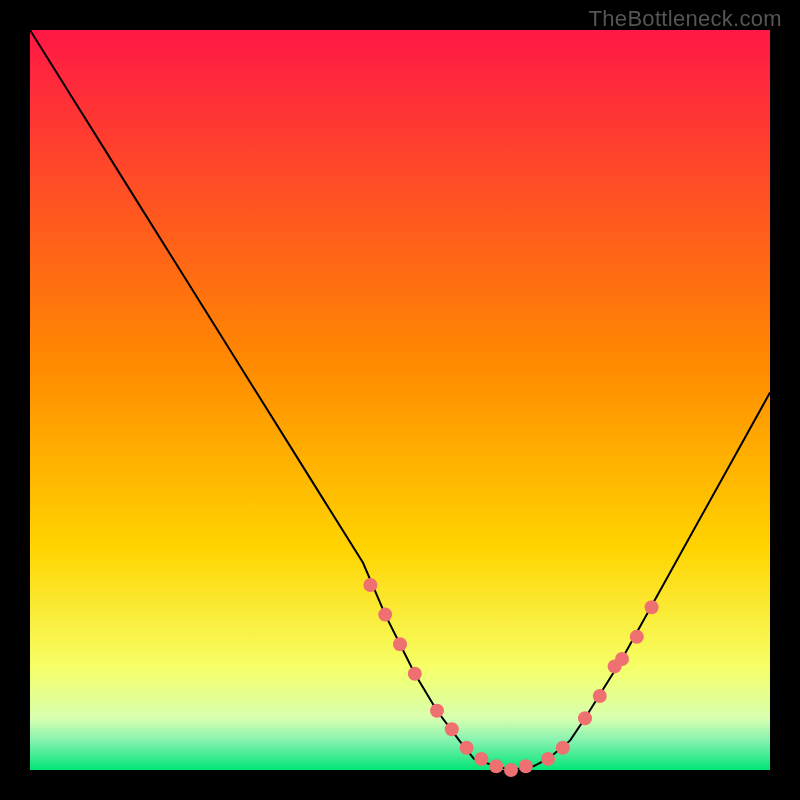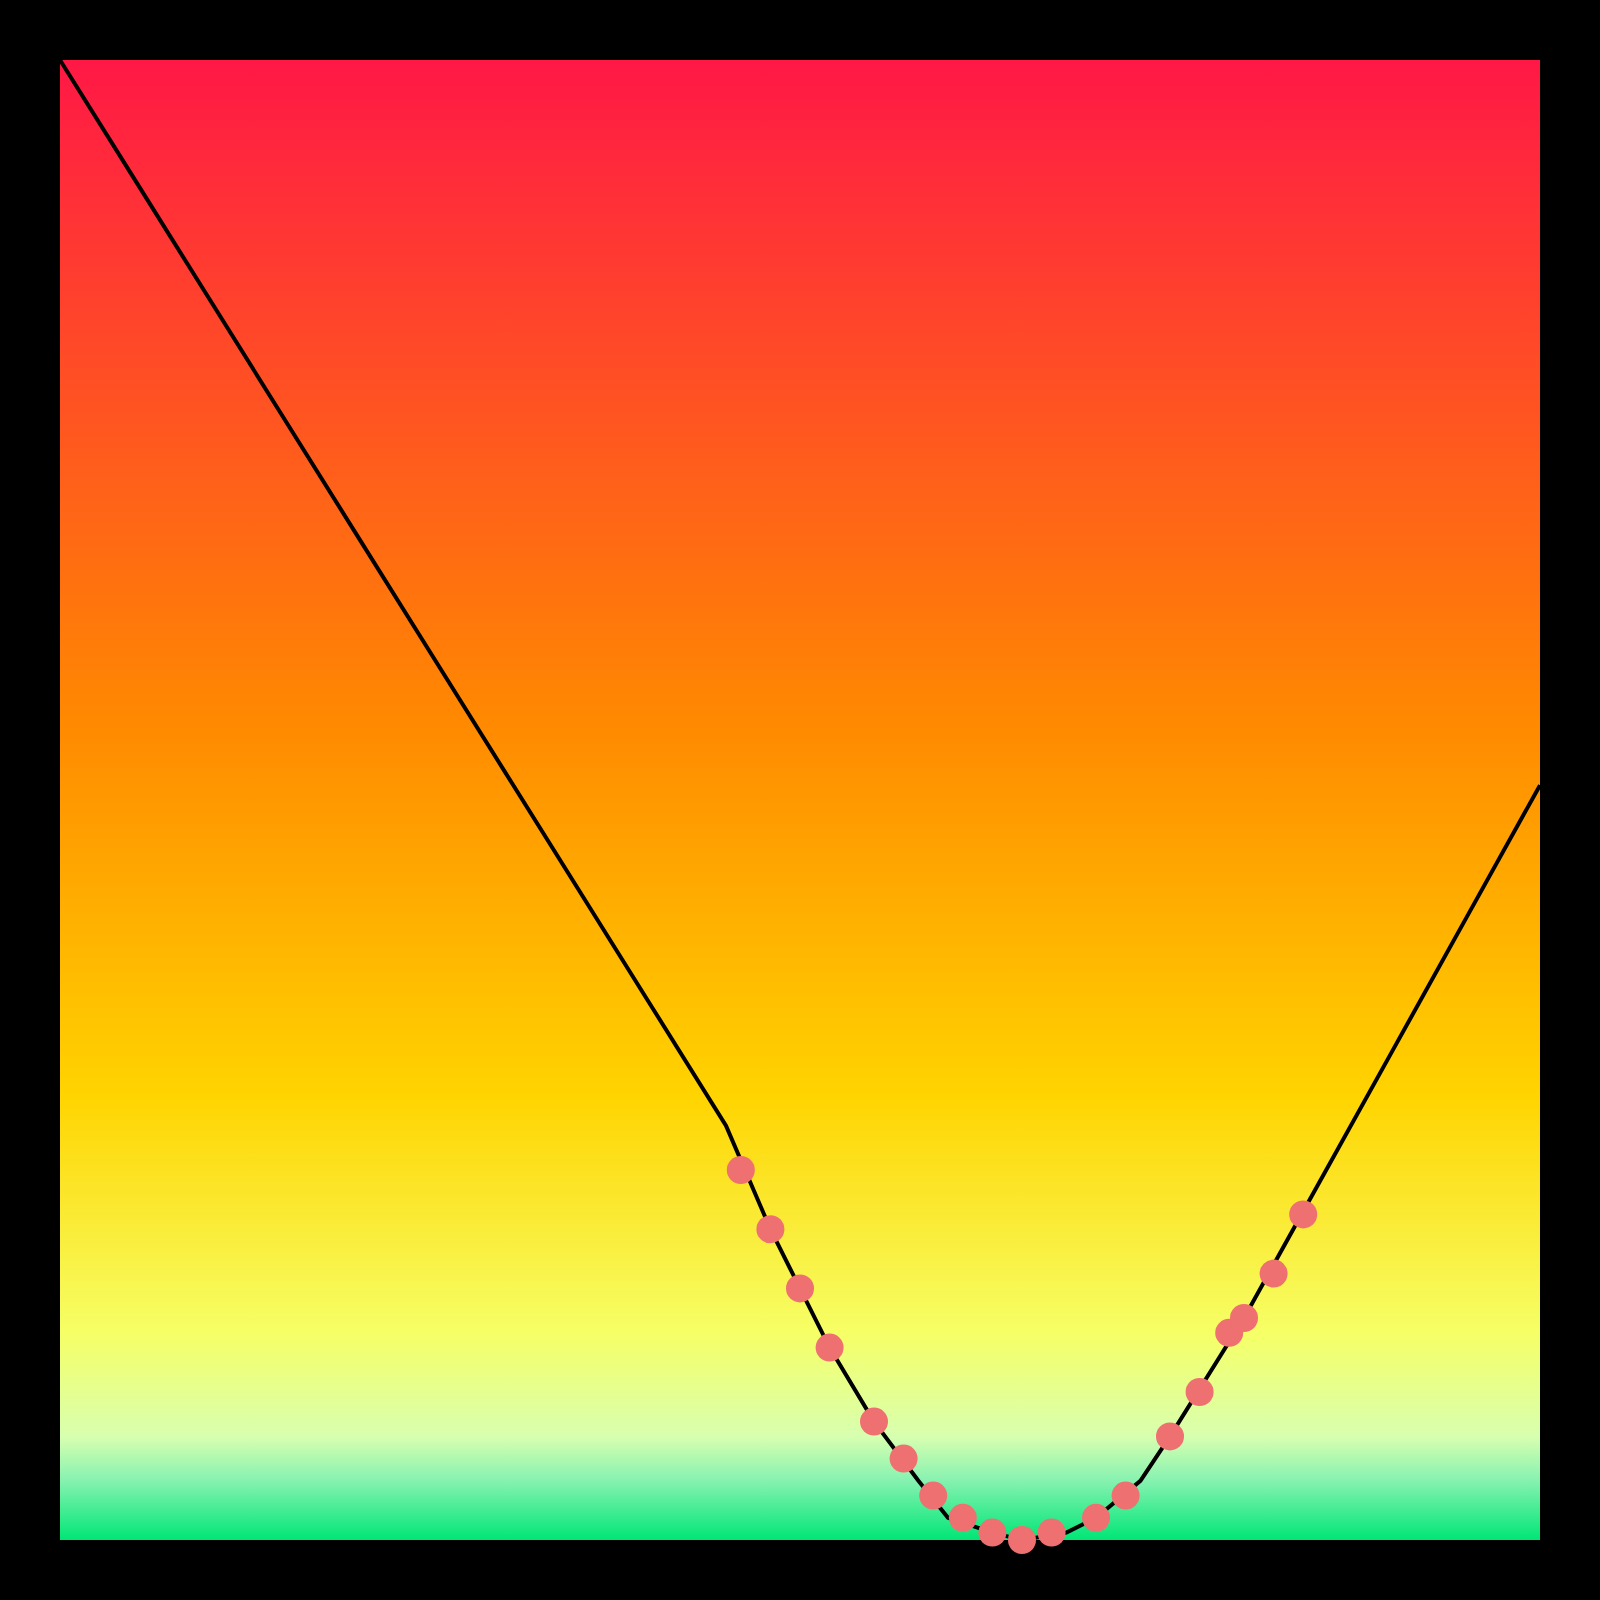--- a/index.html
+++ b/index.html
@@ -82,14 +82,15 @@
           <circle cx="569.8" cy="666.0" r="7" fill="#ef7070"></circle>
           <circle cx="584.6" cy="636.4" r="7" fill="#ef7070"></circle>
           <circle cx="592.0" cy="629.0" r="7" fill="#ef7070"></circle>
           <circle cx="606.8" cy="606.8" r="7" fill="#ef7070"></circle>
           <circle cx="621.6" cy="577.2" r="7" fill="#ef7070"></circle>
         </g>
     </svg>
 
   </div>
 
+  <div class="watermark">TheBottleneck.com</div>
 
 </div>
 
 </body></html>

